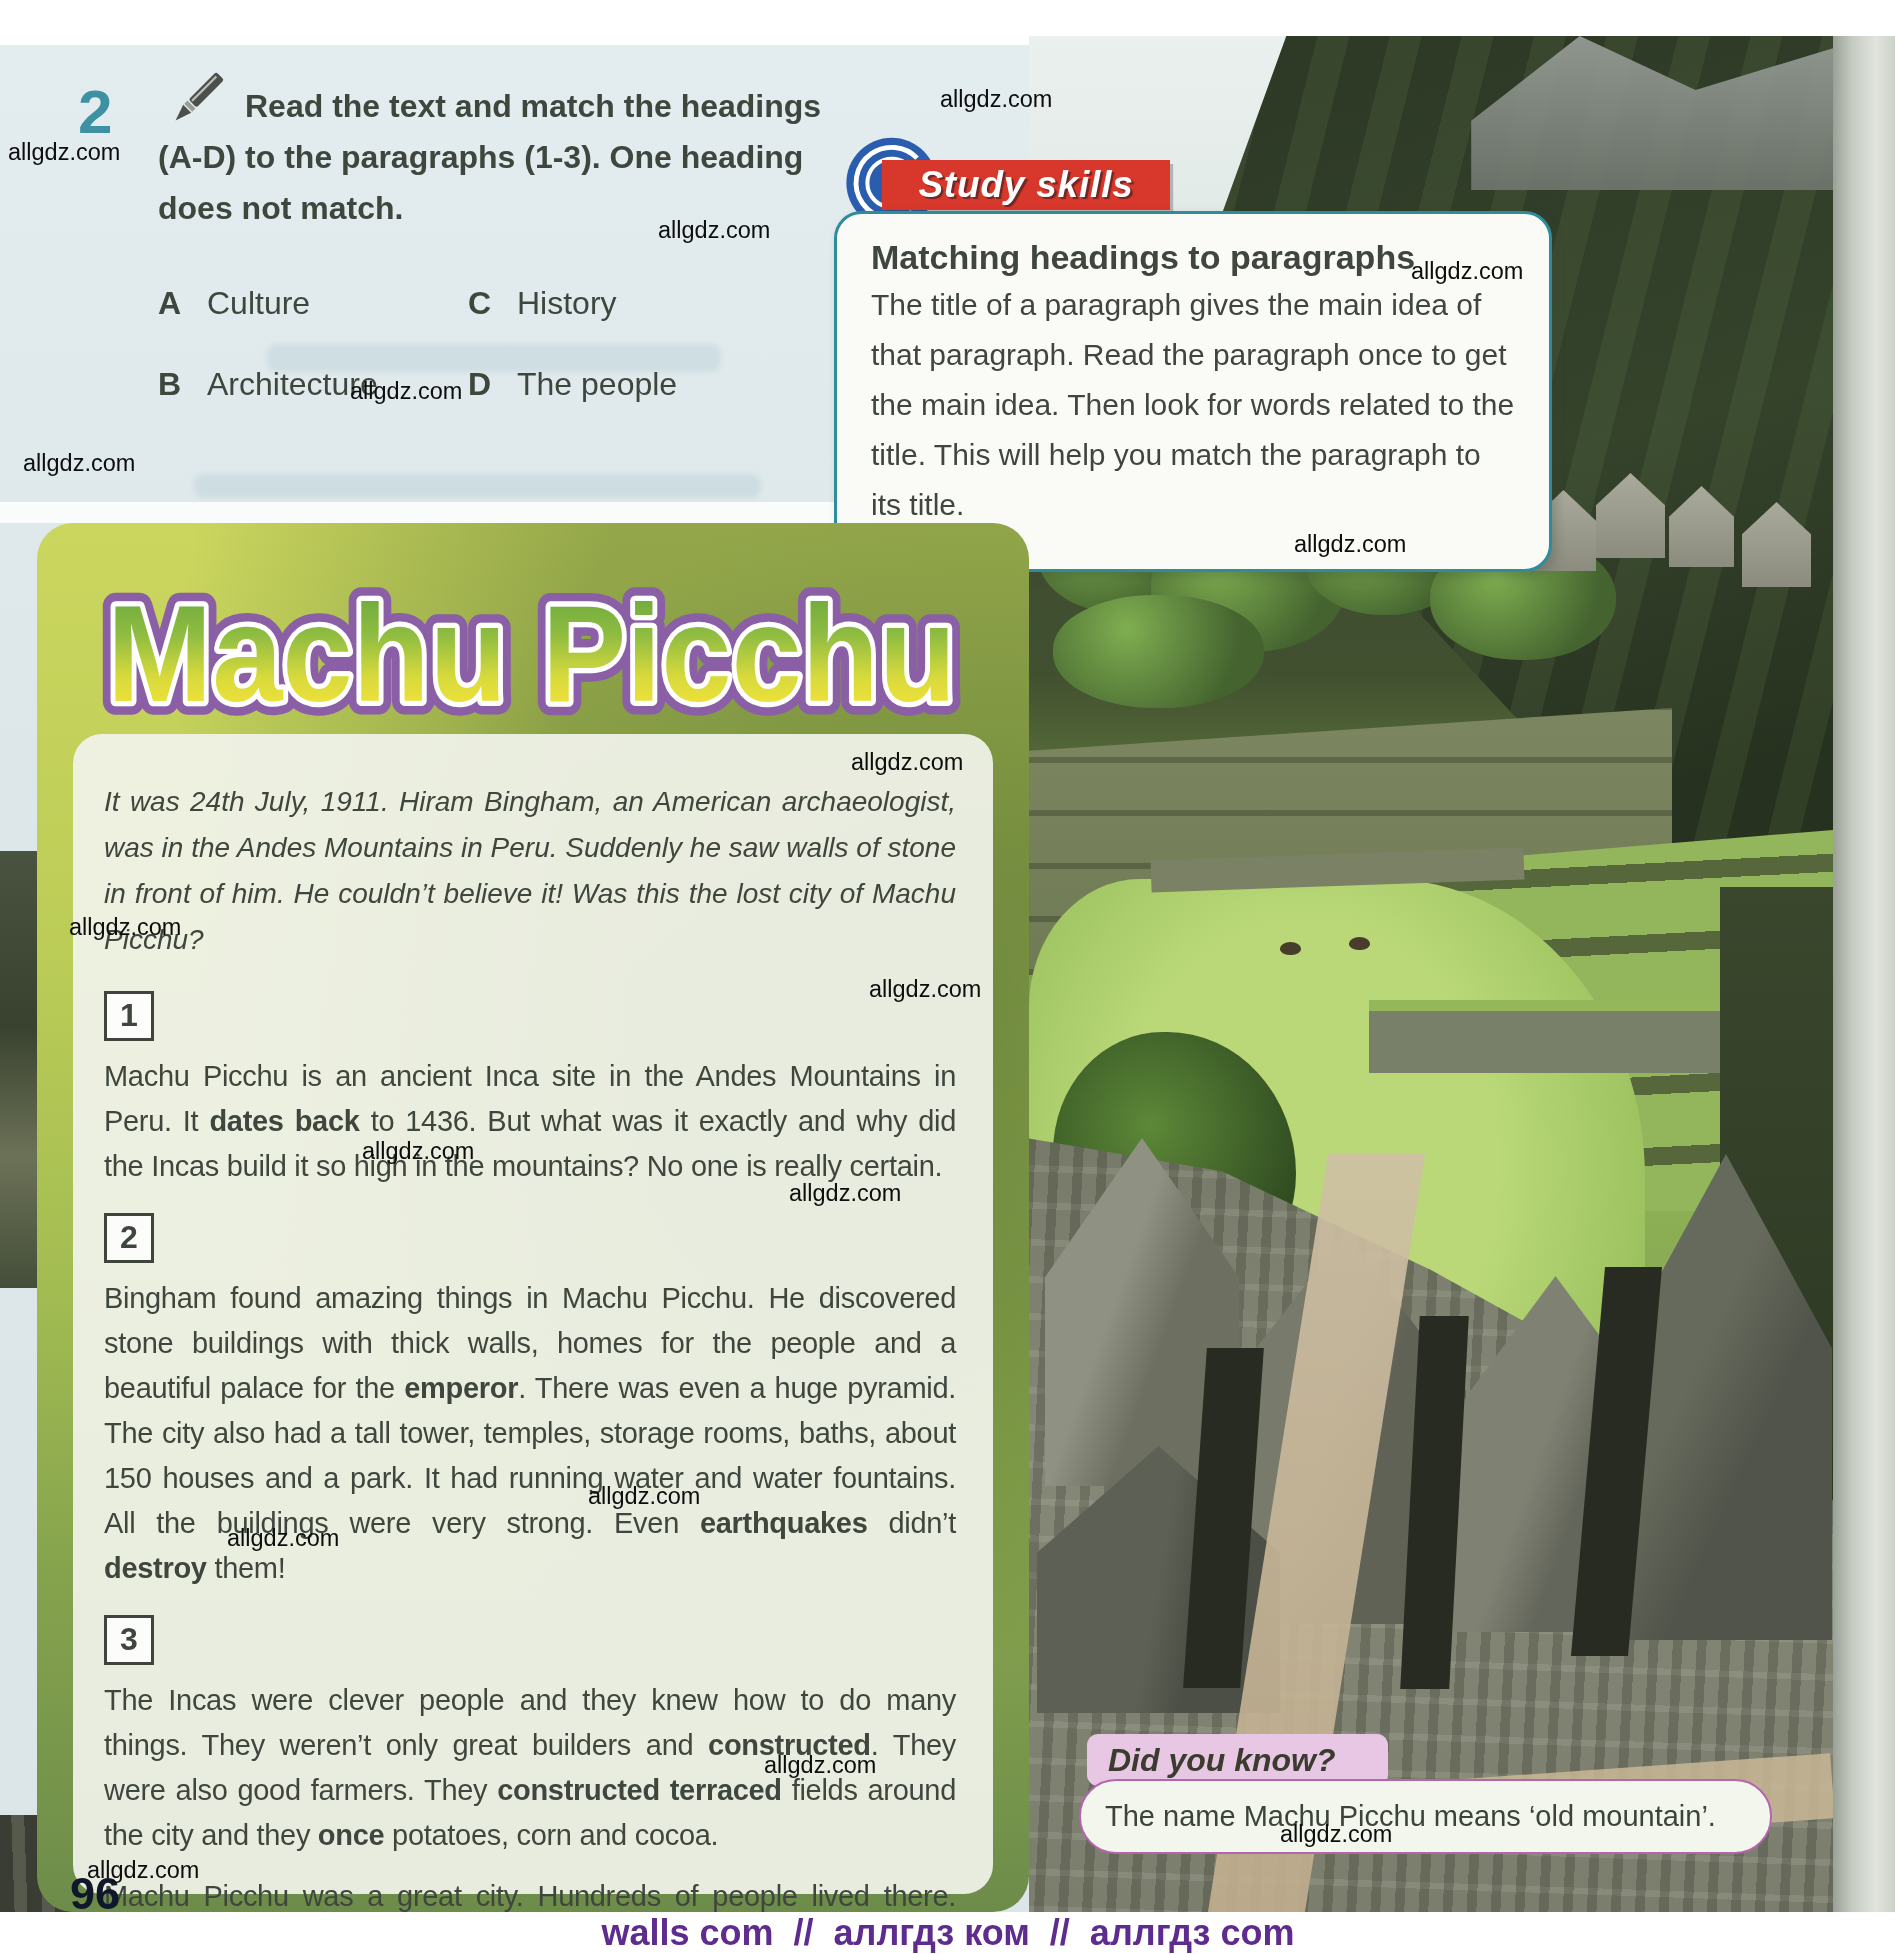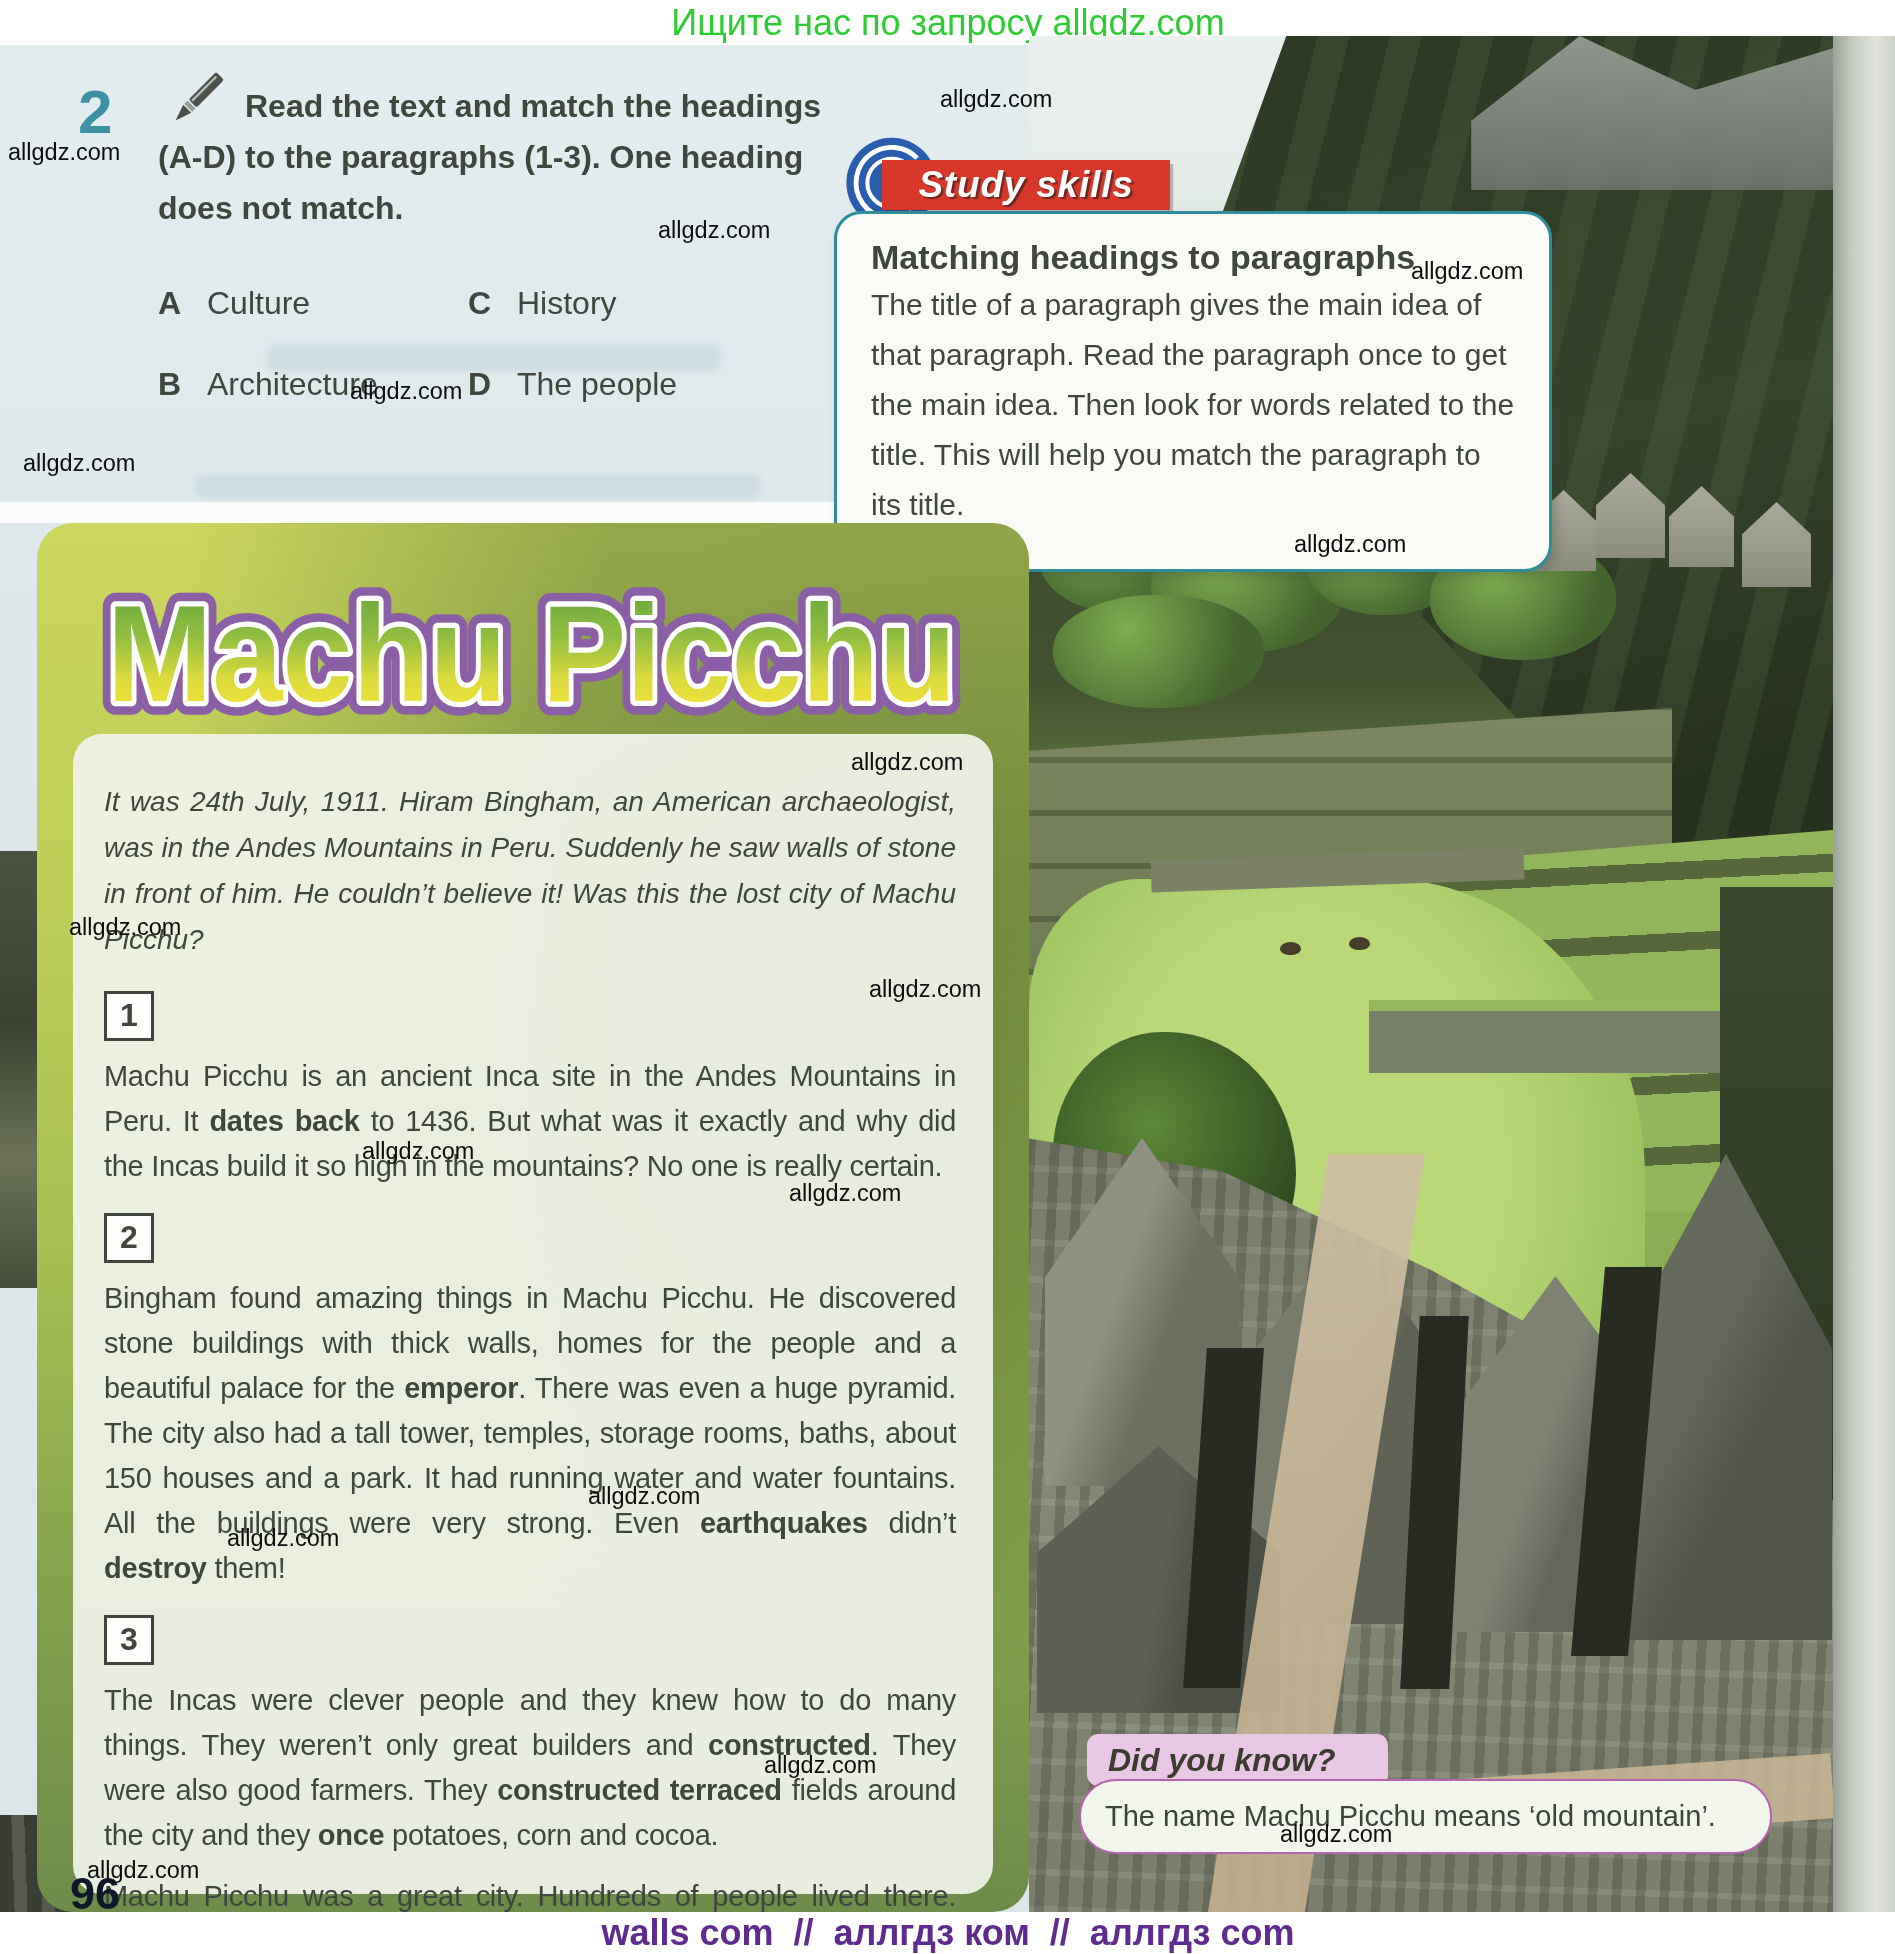--- a/index.html
+++ b/index.html
@@ -103,23 +103,20 @@
   .pagenum{left:70px;top:1868px;font-size:45px;font-weight:bold;color:#0f172a;}
   .footer-band{left:0;top:1912px;width:1896px;height:42px;background:#fff;text-align:center;}
   .footer-band span{font-size:36px;font-weight:bold;color:var(--footer-purple,#5e2c8e);line-height:41px;white-space:pre;}
   .wm{position:absolute;font-size:23.5px;color:#0d0d0d;white-space:nowrap;z-index:60;}
 </style>
 </head>
 <body>
 
 <div id="stage">
 
-  <div class="abs top-banner">
-    <span>Ищите нас по запросу allgdz.com</span>
-  </div>
 
   <div class="abs page-bg"></div>
   <div class="abs ghost-bar" style="left:267px;top:344px;width:454px;height:27.5px;"></div>
   <div class="abs ghost-bar" style="left:194px;top:474px;width:567px;height:24px;"></div>
   <div class="abs ghost-bar" style="left:162px;top:579px;width:243px;height:23px;"></div>
   <div class="abs white-band"></div>
 
   <div class="abs photo">
     <div class="ph-sky"></div>
     <div class="ph-mountain"></div>

